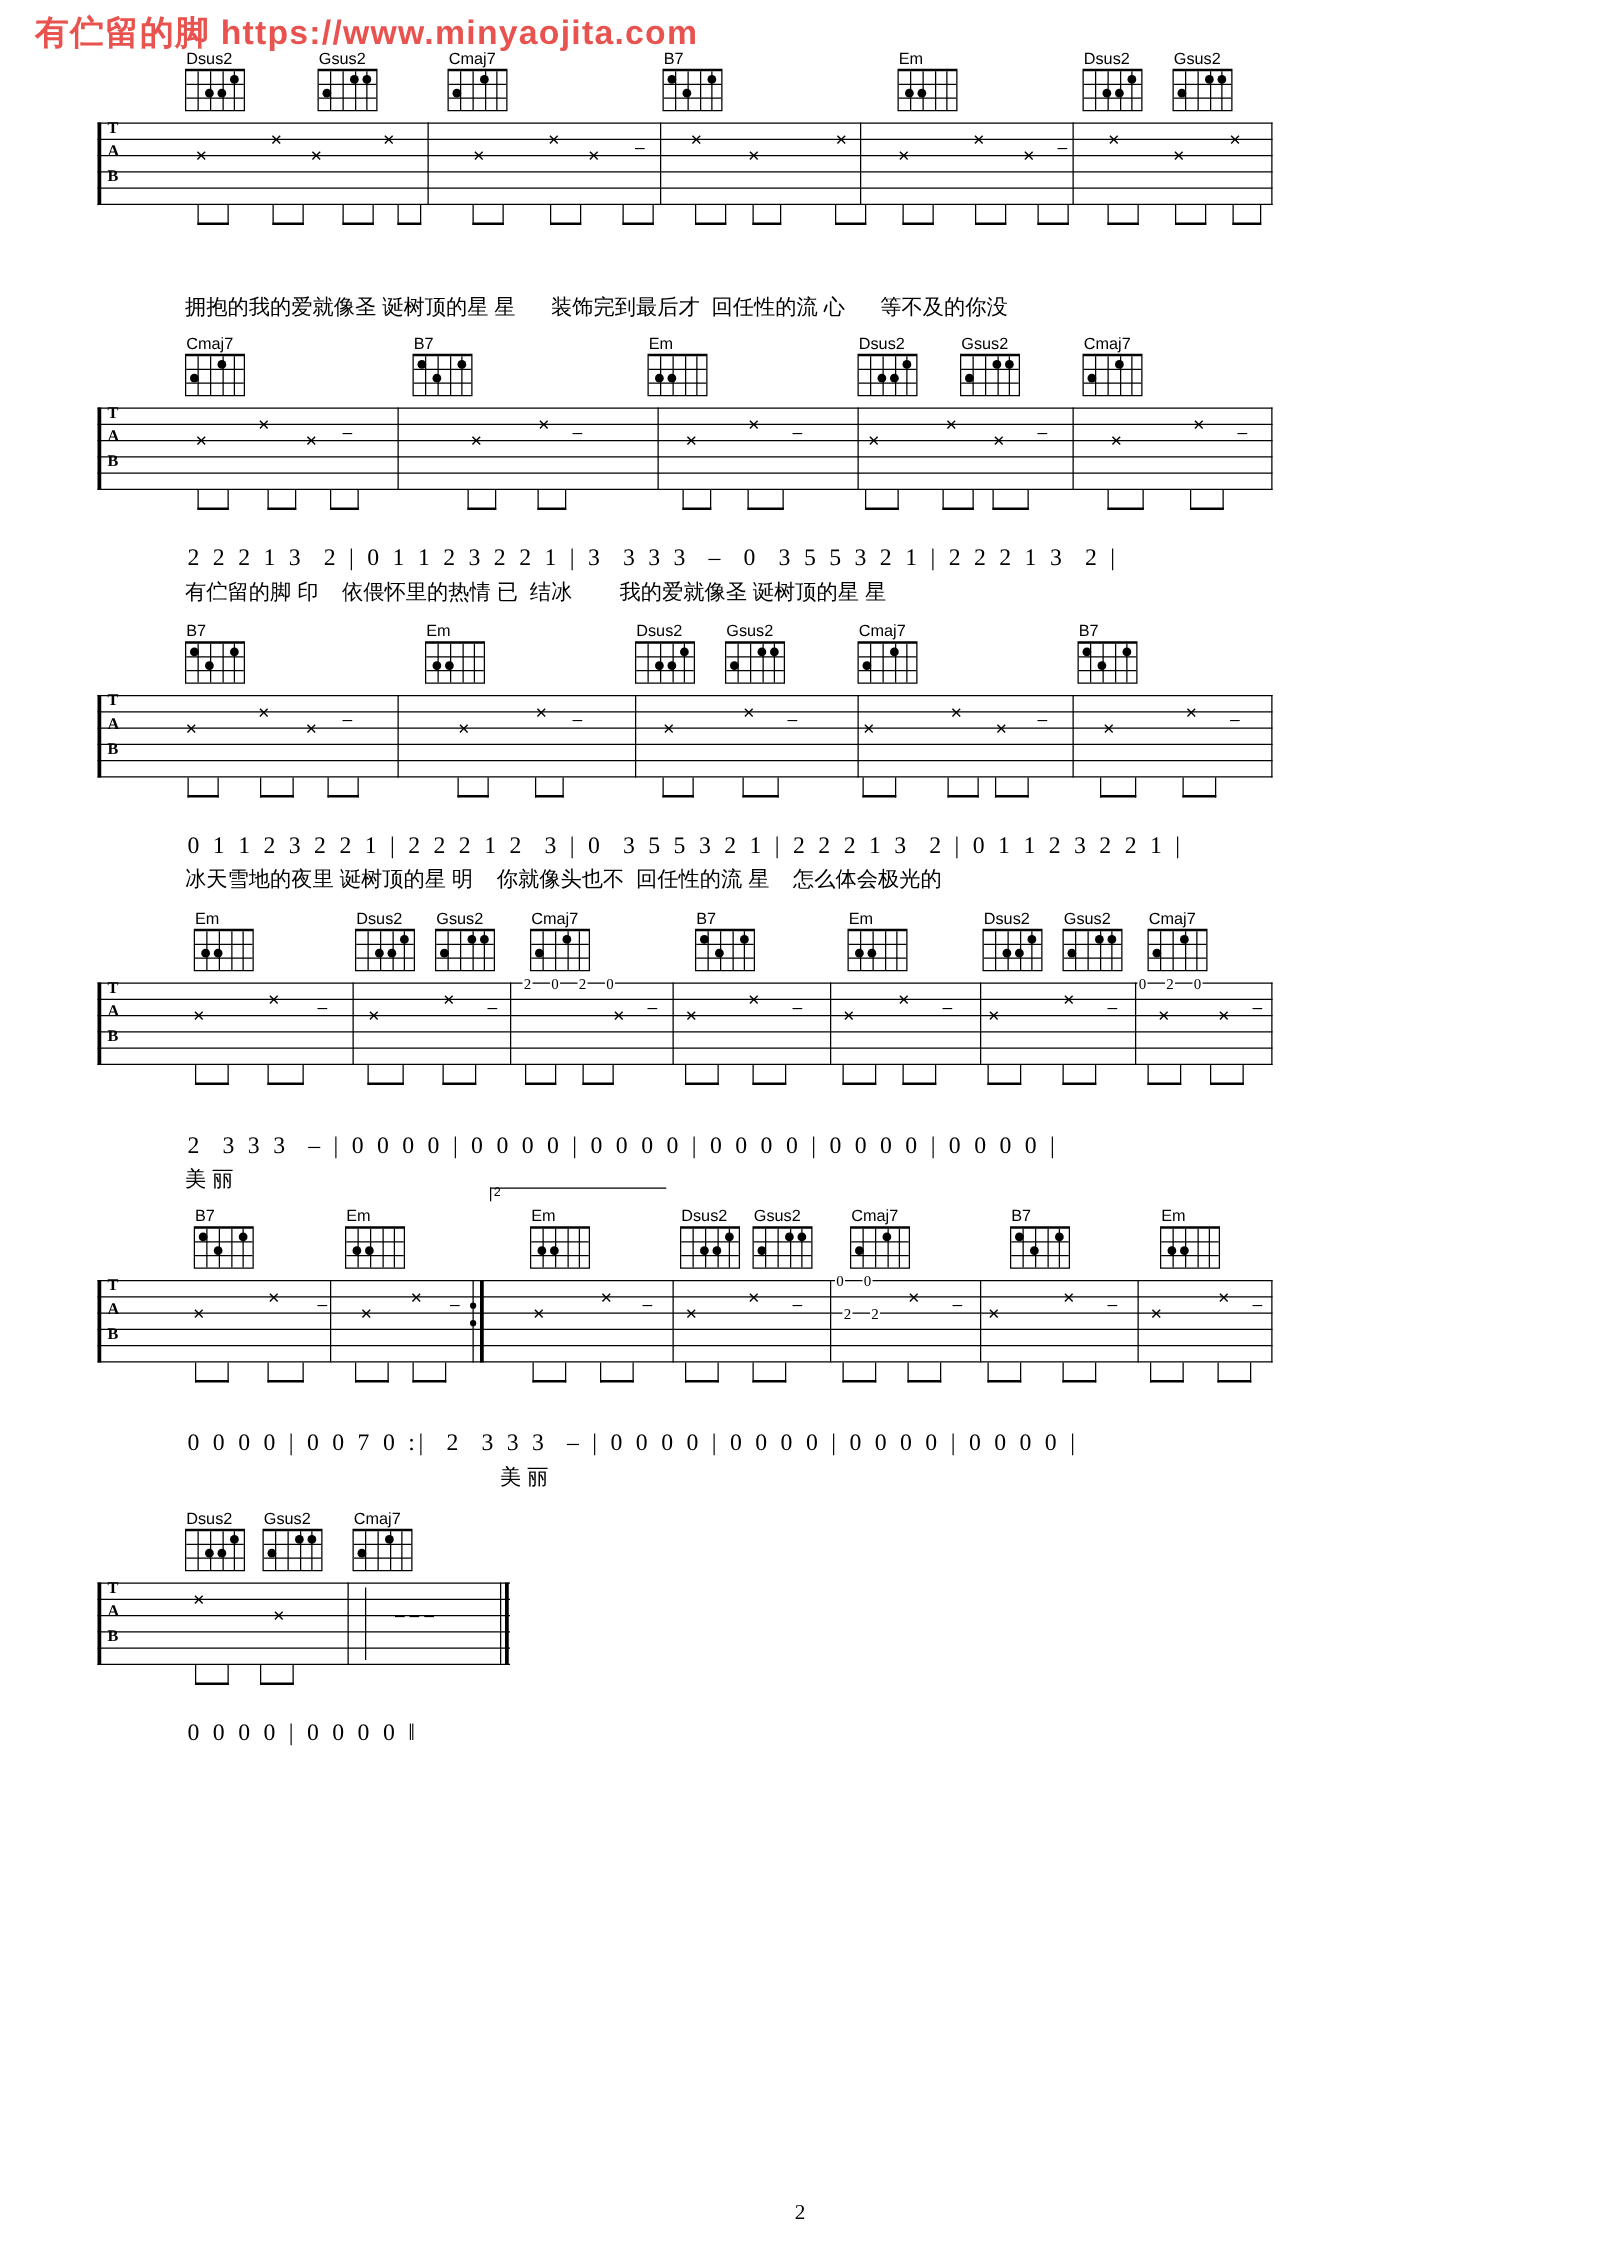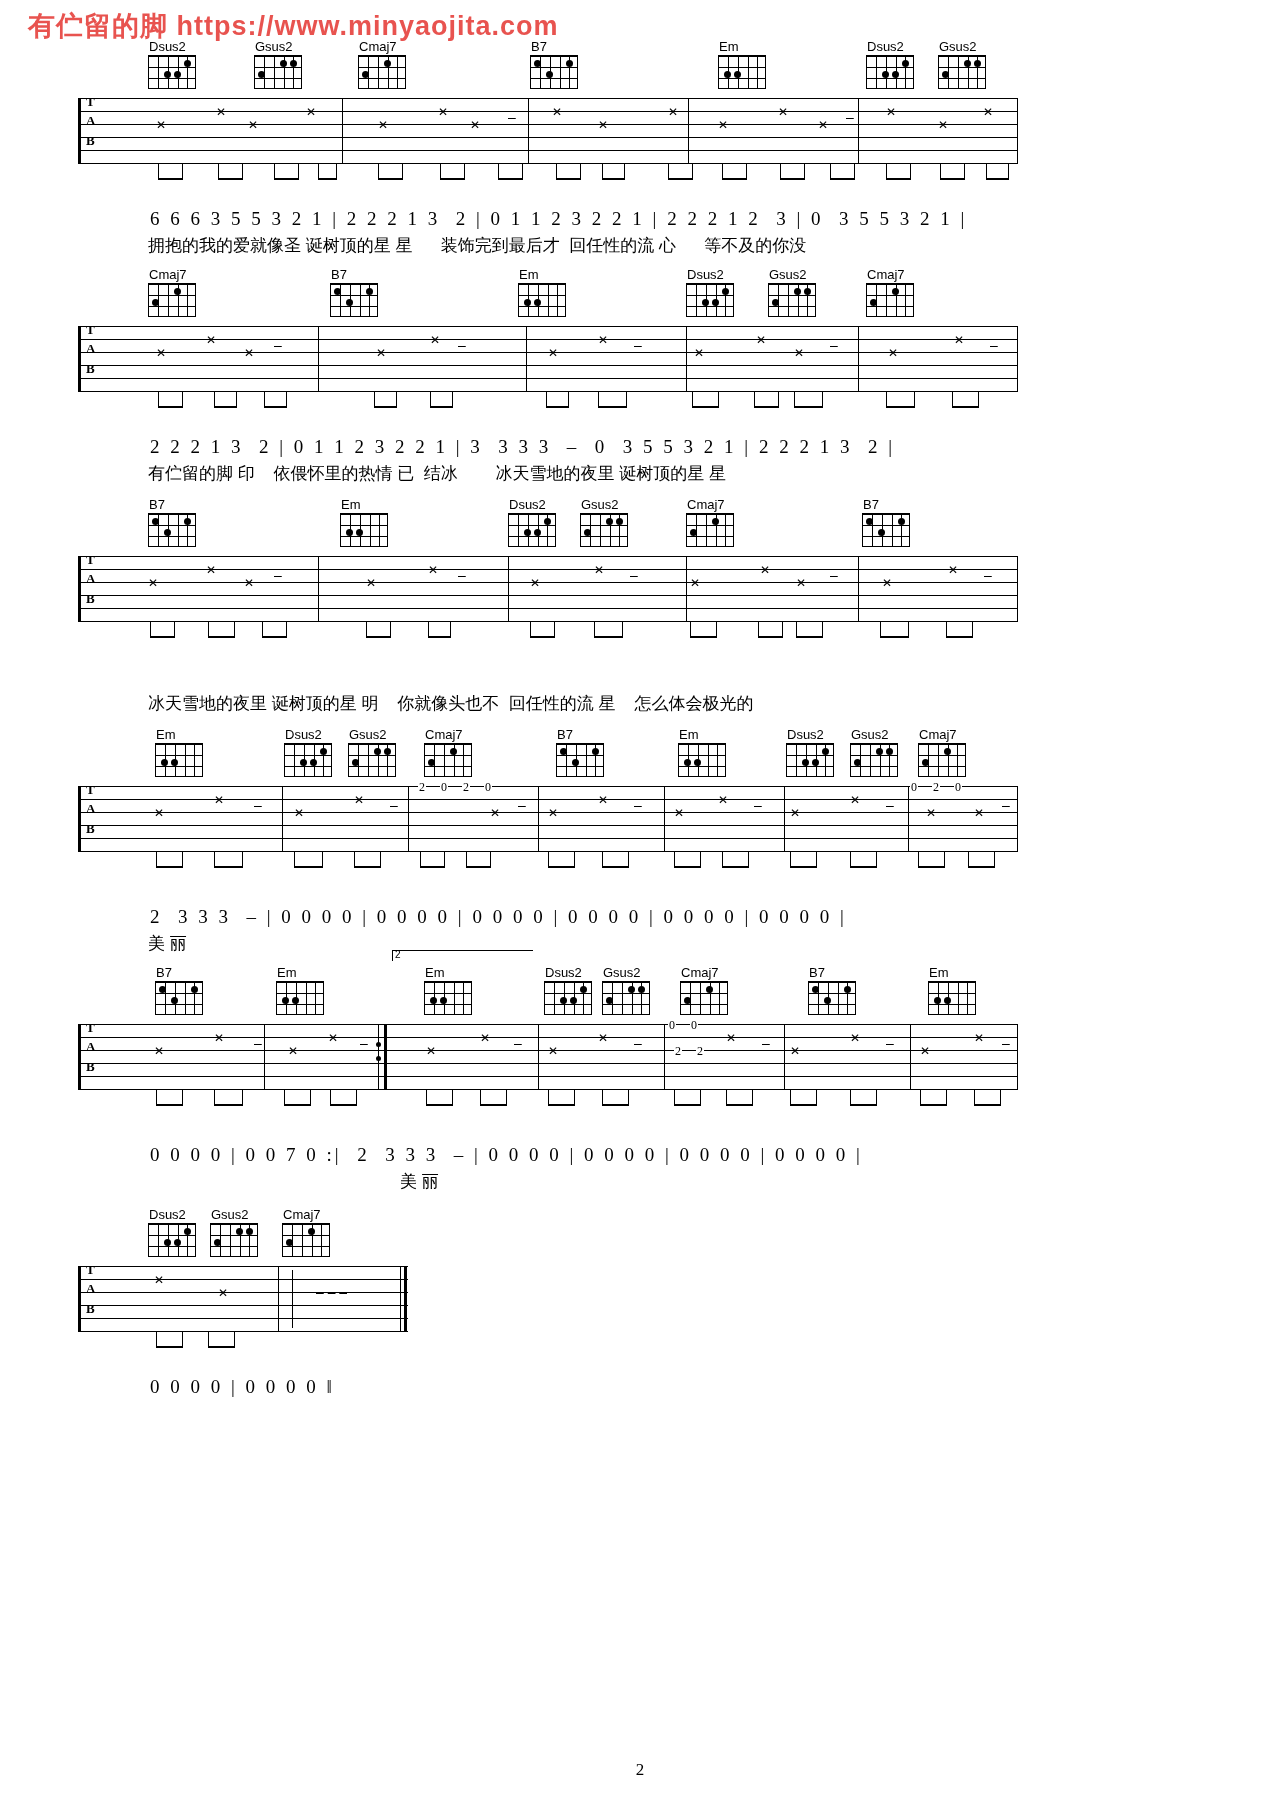--- a/index.html
+++ b/index.html
@@ -268,21 +268,20 @@
         <div class="stem" style="left:832px;top:0;height:16px"></div>
         <div class="beam" style="left:808px;top:14px;width:25px"></div>
       <div class="stem" style="left:862px;top:0;height:16px"></div>
         <div class="stem" style="left:886px;top:0;height:16px"></div>
         <div class="beam" style="left:862px;top:14px;width:25px"></div>
       <div class="stem" style="left:908px;top:0;height:16px"></div>
         <div class="stem" style="left:930px;top:0;height:16px"></div>
         <div class="beam" style="left:908px;top:14px;width:23px"></div>
     </div>
 
-    <div class="notes-row" style="left:150px;top:168px;letter-spacing:3px;">6 6 6 3 5 5 3 2 1 | 2 2 2 1 3  2 | 0 1 1 2 3 2 2 1 | 2 2 2 1 2  3 | 0  3 5 5 3 2 1 |</div>
     <div class="lyrics-row" style="left:148px;top:194px;letter-spacing:0px;">拥抱的我的爱就像圣 诞树顶的星 星      装饰完到最后才  回任性的流 心      等不及的你没</div>
   </div>
 
   <div class="system" style="top:268px;height:230px;">
     <div class="chord" style="left:148px;top:0;">
       <div class="cname">Cmaj7</div>
       <div class="grid">
         <div class="v" style="left:9px"></div>
           <div class="v" style="left:19px"></div>
         <div class="v" style="left:29px"></div>
@@ -429,21 +428,21 @@
         <div class="beam" style="left:716px;top:14px;width:29px"></div>
       <div class="stem" style="left:808px;top:0;height:16px"></div>
         <div class="stem" style="left:836px;top:0;height:16px"></div>
         <div class="beam" style="left:808px;top:14px;width:29px"></div>
       <div class="stem" style="left:874px;top:0;height:16px"></div>
         <div class="stem" style="left:900px;top:0;height:16px"></div>
         <div class="beam" style="left:874px;top:14px;width:27px"></div>
     </div>
 
     <div class="notes-row" style="left:150px;top:168px;letter-spacing:3px;">2 2 2 1 3  2 | 0 1 1 2 3 2 2 1 | 3  3 3 3  –  0  3 5 5 3 2 1 | 2 2 2 1 3  2 |</div>
-    <div class="lyrics-row" style="left:148px;top:194px;">有伫留的脚 印    依偎怀里的热情 已  结冰        冰天雪地的夜里 诞树顶的星 星</div>
+    <div class="lyrics-row" style="left:148px;top:194px;">有伫留的脚 印    依偎怀里的热情 已  结冰        我的爱就像圣 诞树顶的星 星</div>
   </div>
 
   <div class="system" style="top:498px;height:230px;">
     <div class="chord" style="left:148px;top:0;">
       <div class="cname">B7</div>
       <div class="grid">
         <div class="v" style="left:9px"></div>
           <div class="v" style="left:19px"></div>
         <div class="v" style="left:29px"></div>
           <div class="v" style="left:38px"></div>
@@ -589,20 +588,21 @@
         <div class="stem" style="left:744px;top:0;height:16px"></div>
         <div class="beam" style="left:718px;top:14px;width:27px"></div>
       <div class="stem" style="left:802px;top:0;height:16px"></div>
         <div class="stem" style="left:830px;top:0;height:16px"></div>
         <div class="beam" style="left:802px;top:14px;width:29px"></div>
       <div class="stem" style="left:868px;top:0;height:16px"></div>
         <div class="stem" style="left:894px;top:0;height:16px"></div>
         <div class="beam" style="left:868px;top:14px;width:27px"></div>
     </div>
 
+    <div class="notes-row" style="left:150px;top:168px;letter-spacing:3px;">0 1 1 2 3 2 2 1 | 2 2 2 1 2  3 | 0  3 5 5 3 2 1 | 2 2 2 1 3  2 | 0 1 1 2 3 2 2 1 |</div>
     <div class="lyrics-row" style="left:148px;top:194px;">冰天雪地的夜里 诞树顶的星 明    你就像头也不  回任性的流 星    怎么体会极光的</div>
   </div>
 
   <div class="system" style="top:728px;height:230px;">
     <div class="chord" style="left:155px;top:0;">
       <div class="cname">Em</div>
       <div class="grid">
         <div class="v" style="left:9px"></div>
           <div class="v" style="left:19px"></div>
         <div class="v" style="left:29px"></div>

